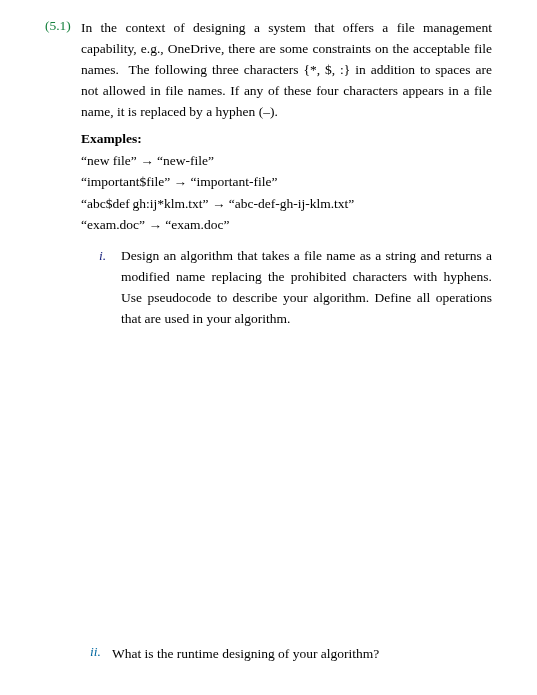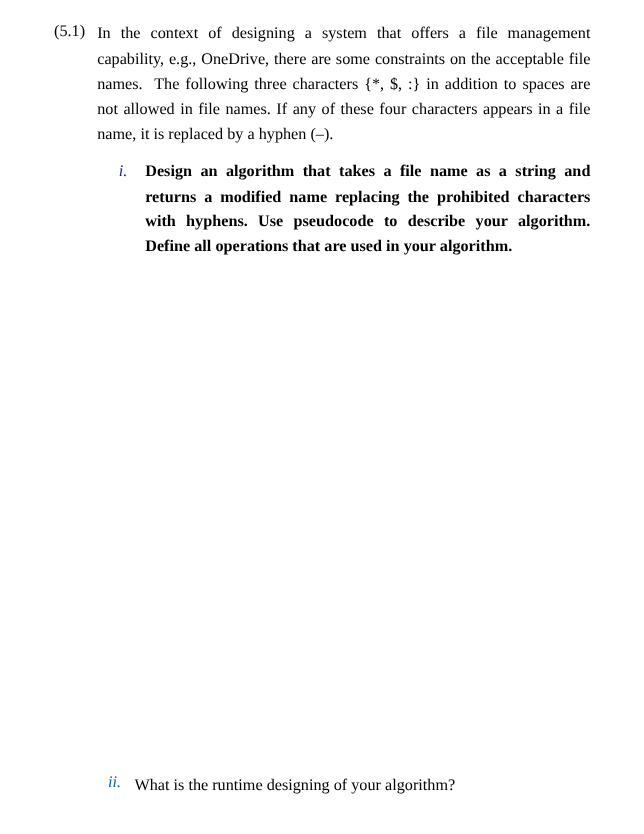--- a/index.html
+++ b/index.html
@@ -23,21 +23,21 @@
     }
 
     .problem-block {
       display: flex;
       flex-direction: row;
       align-items: flex-start;
       margin-bottom: 10px;
     }
 
     .problem-number {
-      color: #000000;
+      color: #15803d;
       font-size: 13.5px;
       min-width: 36px;
       flex-shrink: 0;
     }
 
     .problem-text {
       flex: 1;
       line-height: 1.55;
       color: #000;
     }
@@ -76,21 +76,20 @@
       color: #1a237e;
       min-width: 22px;
       flex-shrink: 0;
       font-style: italic;
     }
 
     .sub-item-text {
       flex: 1;
       line-height: 1.55;
       text-align: justify;
-      font-weight: bold;
     }
 
     .part-ii {
       position: absolute;
       bottom: 48px;
       left: 45px;
       right: 45px;
       display: flex;
       flex-direction: row;
       align-items: flex-start;
@@ -121,20 +120,35 @@
 
     <div class="problem-block">
       <span class="problem-number">(5.1)</span>
       <div class="problem-text">
         <p>
           In the context of designing a system that offers a file management capability, e.g., OneDrive, there are some constraints on the acceptable file names.&nbsp; The following
           three characters {*, $, :} in addition to spaces are not allowed in file names. If any
           of these four characters appears in a file name, it is replaced by a hyphen (–).
         </p>
 
+        <div class="examples-block">
+          <span class="bold">Examples:</span><br>
+          <span class="example-line">
+            “new file” → “new-file”
+          </span>
+          <span class="example-line">
+            “important$file” → “important-file”
+          </span>
+          <span class="example-line">
+            “abc$def gh:ij*klm.txt” → “abc-def-gh-ij-klm.txt”
+          </span>
+          <span class="example-line">
+            “exam.doc” → “exam.doc”
+          </span>
+        </div>
 
         <div class="sub-item">
           <div class="sub-item-row">
             <span class="sub-item-label">i.</span>
             <span class="sub-item-text">Design an algorithm that takes a file name as a string and returns a modified name replacing the prohibited characters with hyphens. Use pseudocode to describe your algorithm. Define all operations that are used in your algorithm.</span>
           </div>
         </div>
 
       </div>
     </div>

